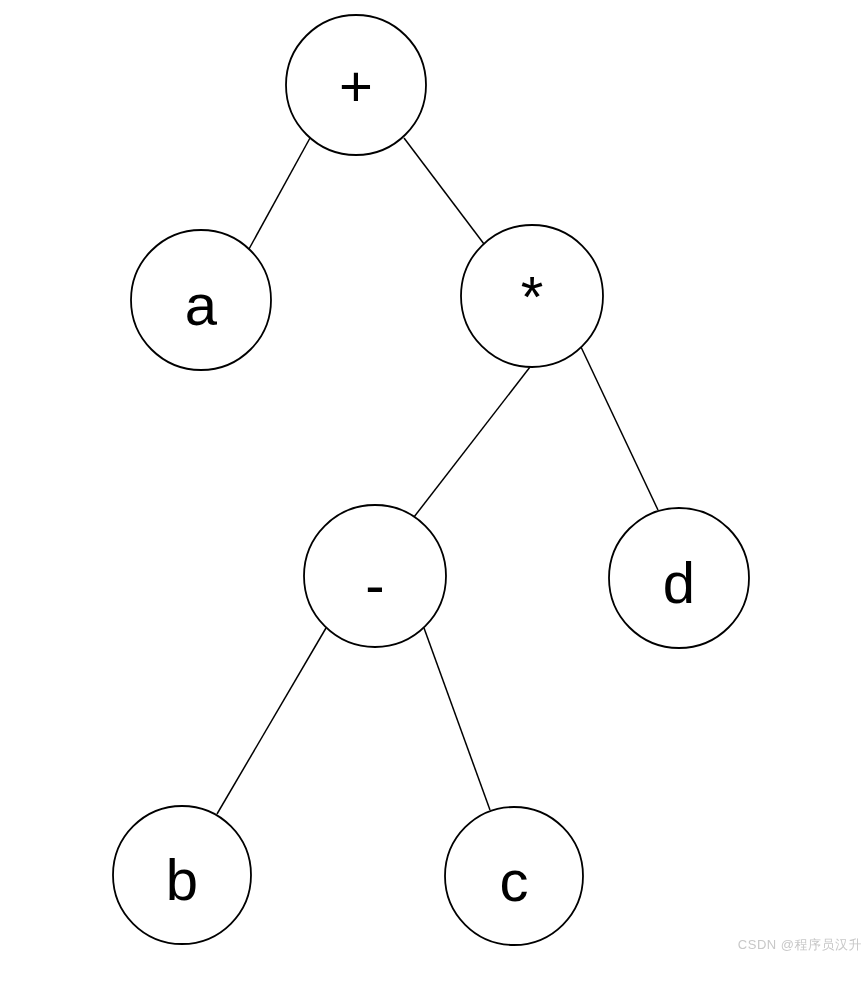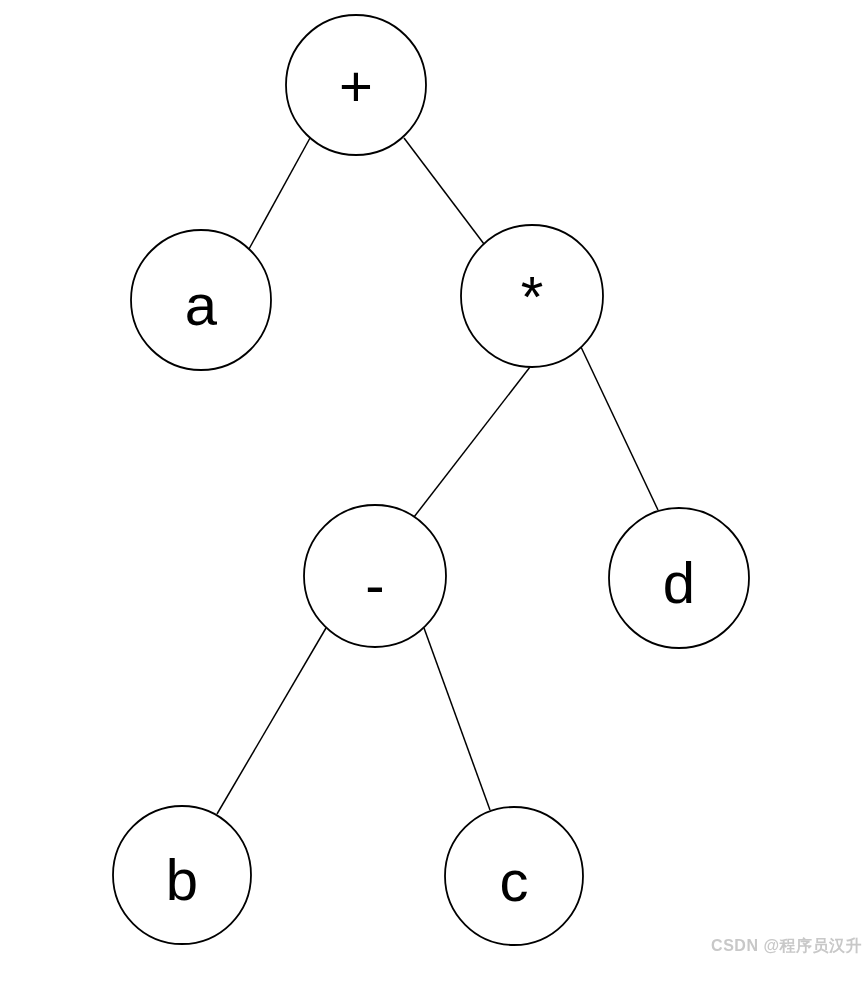--- a/index.html
+++ b/index.html
@@ -23,26 +23,25 @@
   svg.tree text {
     font-family: "Liberation Sans", sans-serif;
     font-size: 58px;
     fill: #000000;
     text-anchor: middle;
   }
   .watermark {
     position: absolute;
     right: 3px;
     top: 936px;
-    font-size: 16px;
+    font-size: 13px;
     letter-spacing: 0.5px;
     color: #c8c8c8;
     white-space: nowrap;
     user-select: none;
-    font-weight: bold;
   }
 </style>
 </head>
 <body>
 
 <div class="canvas">
   <svg class="tree" id="tree-svg" width="865" height="982" viewBox="0 0 865 982">
       <line x1="310" y1="138" x2="249" y2="249" stroke="#000000" stroke-width="1.5"></line>
       <line x1="404" y1="138" x2="484" y2="244" stroke="#000000" stroke-width="1.5"></line>
       <line x1="530" y1="367" x2="414" y2="517" stroke="#000000" stroke-width="1.5"></line>

